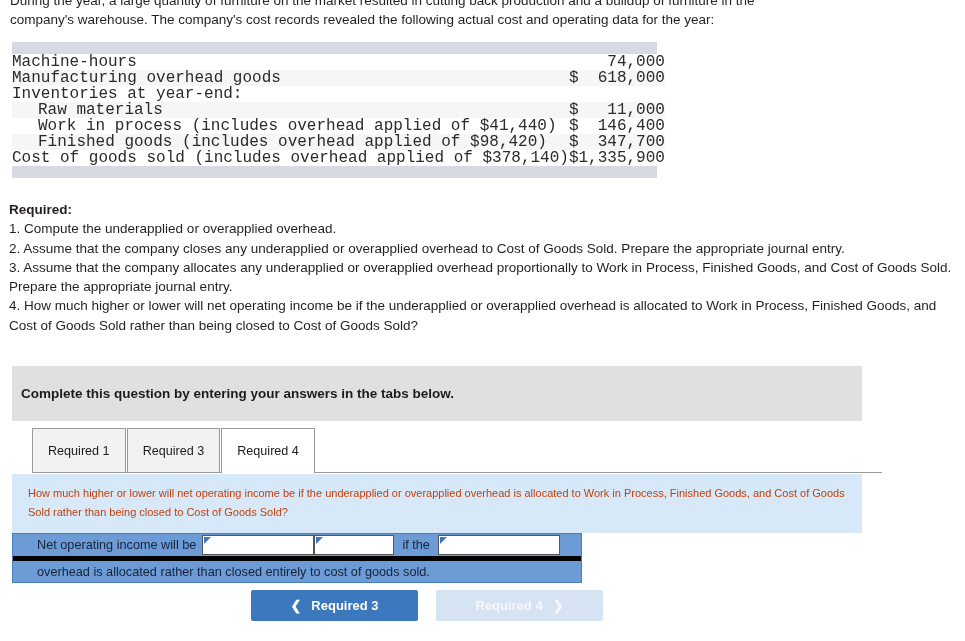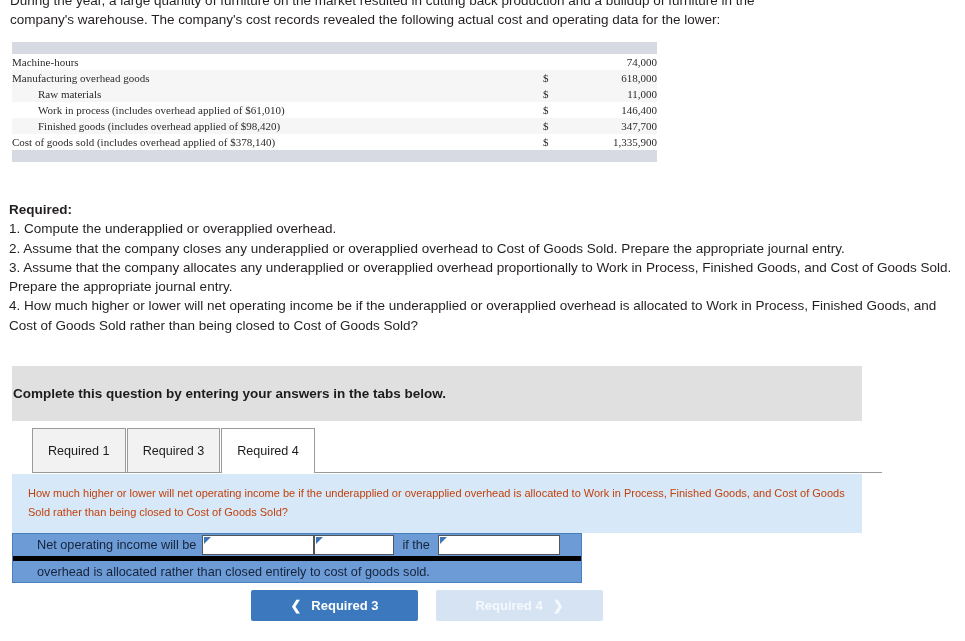--- a/index.html
+++ b/index.html
@@ -34,22 +34,22 @@
     top: 42px;
     width: 645px;
   }
   .tbl-cap-bar {
     height: 12px;
     background: #d7dae3;
   }
   table.data-table {
     border-collapse: collapse;
     width: 100%;
-    font-family: Liberation Serif, serif;
-    font-size: 11px;
+    font-family: Liberation Mono, monospace;
+    font-size: 16px;
     color: #2b2b2b;
   }
   table.data-table td {
     padding: 1px 0 1px 0;
     line-height: 14px;
     white-space: pre;
   }
   table.data-table tr.odd td { background: #ffffff; }
   table.data-table tr.even td { background: #f6f6f6; }
   td.lbl { padding-left: 9px; }
@@ -74,21 +74,21 @@
     position: absolute;
     left: 12px;
     top: 366px;
     width: 850px;
     height: 55px;
     background: #e0e0e0;
     display: flex;
     align-items: center;
   }
   .instr-bar .instr-text {
-    margin-left: 1px;
+    margin-left: 9px;
     font-size: 13.5px;
     font-weight: bold;
     color: #1c1c1c;
   }
 
   
   .tabs {
     position: absolute;
     left: 12px;
     top: 428px;
@@ -236,44 +236,49 @@
     min-width: 167px;
     margin-left: 18px;
   }
   .chev { font-size: 13px; font-weight: bold; line-height: 1; }
 </style>
 </head>
 <body>
 
 <div class="intro">
   <div>During the year, a large quantity of furniture on the market resulted in cutting back production and a buildup of furniture in the</div>
-  <div>company's warehouse. The company's cost records revealed the following actual cost and operating data for the lower:</div>
+  <div>company's warehouse. The company's cost records revealed the following actual cost and operating data for the year:</div>
 </div>
 
 <div class="data-table-wrap">
   <div class="tbl-cap-bar"></div>
   <table class="data-table">
     <tbody id="data-table-body">
         <tr class="odd">
           <td class="lbl">Machine-hours</td>
           <td class="cur"></td>
           <td class="val">74,000</td>
         </tr>
         <tr class="even">
           <td class="lbl">Manufacturing overhead goods</td>
           <td class="cur">$</td>
           <td class="val">618,000</td>
         </tr>
+        <tr class="odd">
+          <td class="lbl">Inventories at year-end:</td>
+          <td class="cur"></td>
+          <td class="val"></td>
+        </tr>
         <tr class="even">
           <td class="lbl ind1">Raw materials</td>
           <td class="cur">$</td>
           <td class="val">11,000</td>
         </tr>
         <tr class="odd">
-          <td class="lbl ind1">Work in process (includes overhead applied of $61,010)</td>
+          <td class="lbl ind1">Work in process (includes overhead applied of $41,440)</td>
           <td class="cur">$</td>
           <td class="val">146,400</td>
         </tr>
         <tr class="even">
           <td class="lbl ind1">Finished goods (includes overhead applied of $98,420)</td>
           <td class="cur">$</td>
           <td class="val">347,700</td>
         </tr>
         <tr class="odd">
           <td class="lbl">Cost of goods sold (includes overhead applied of $378,140)</td>

